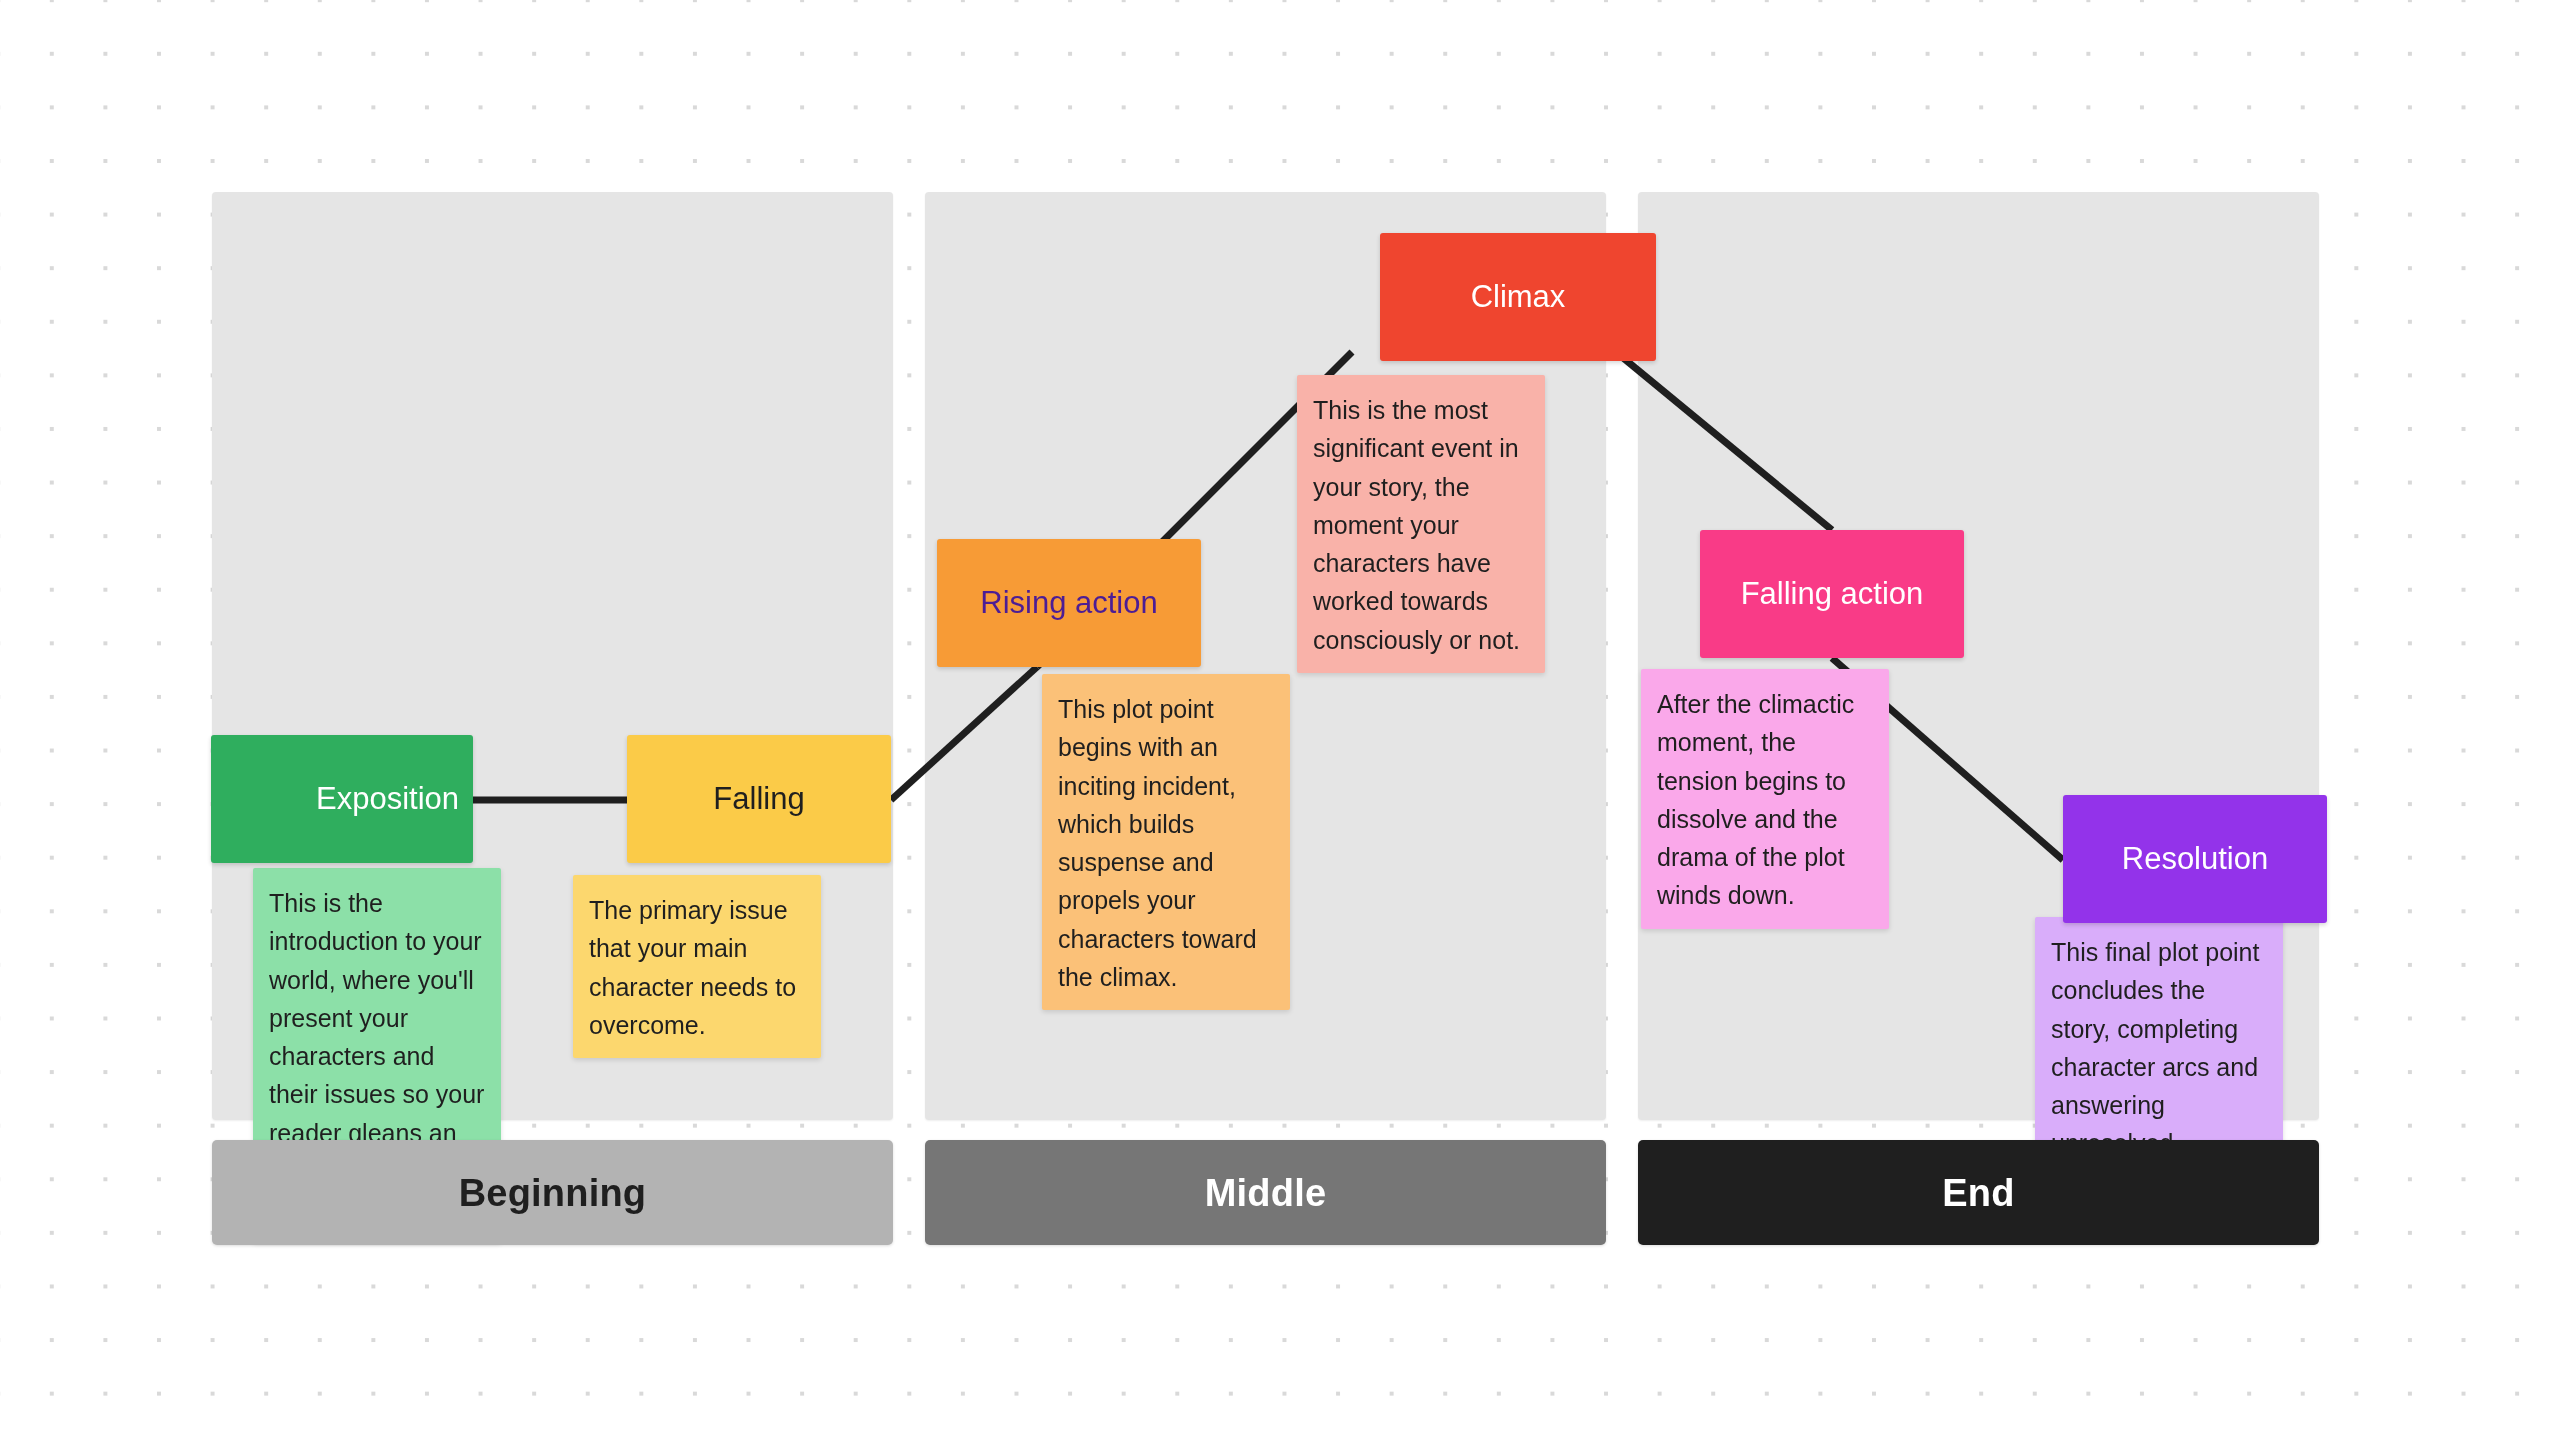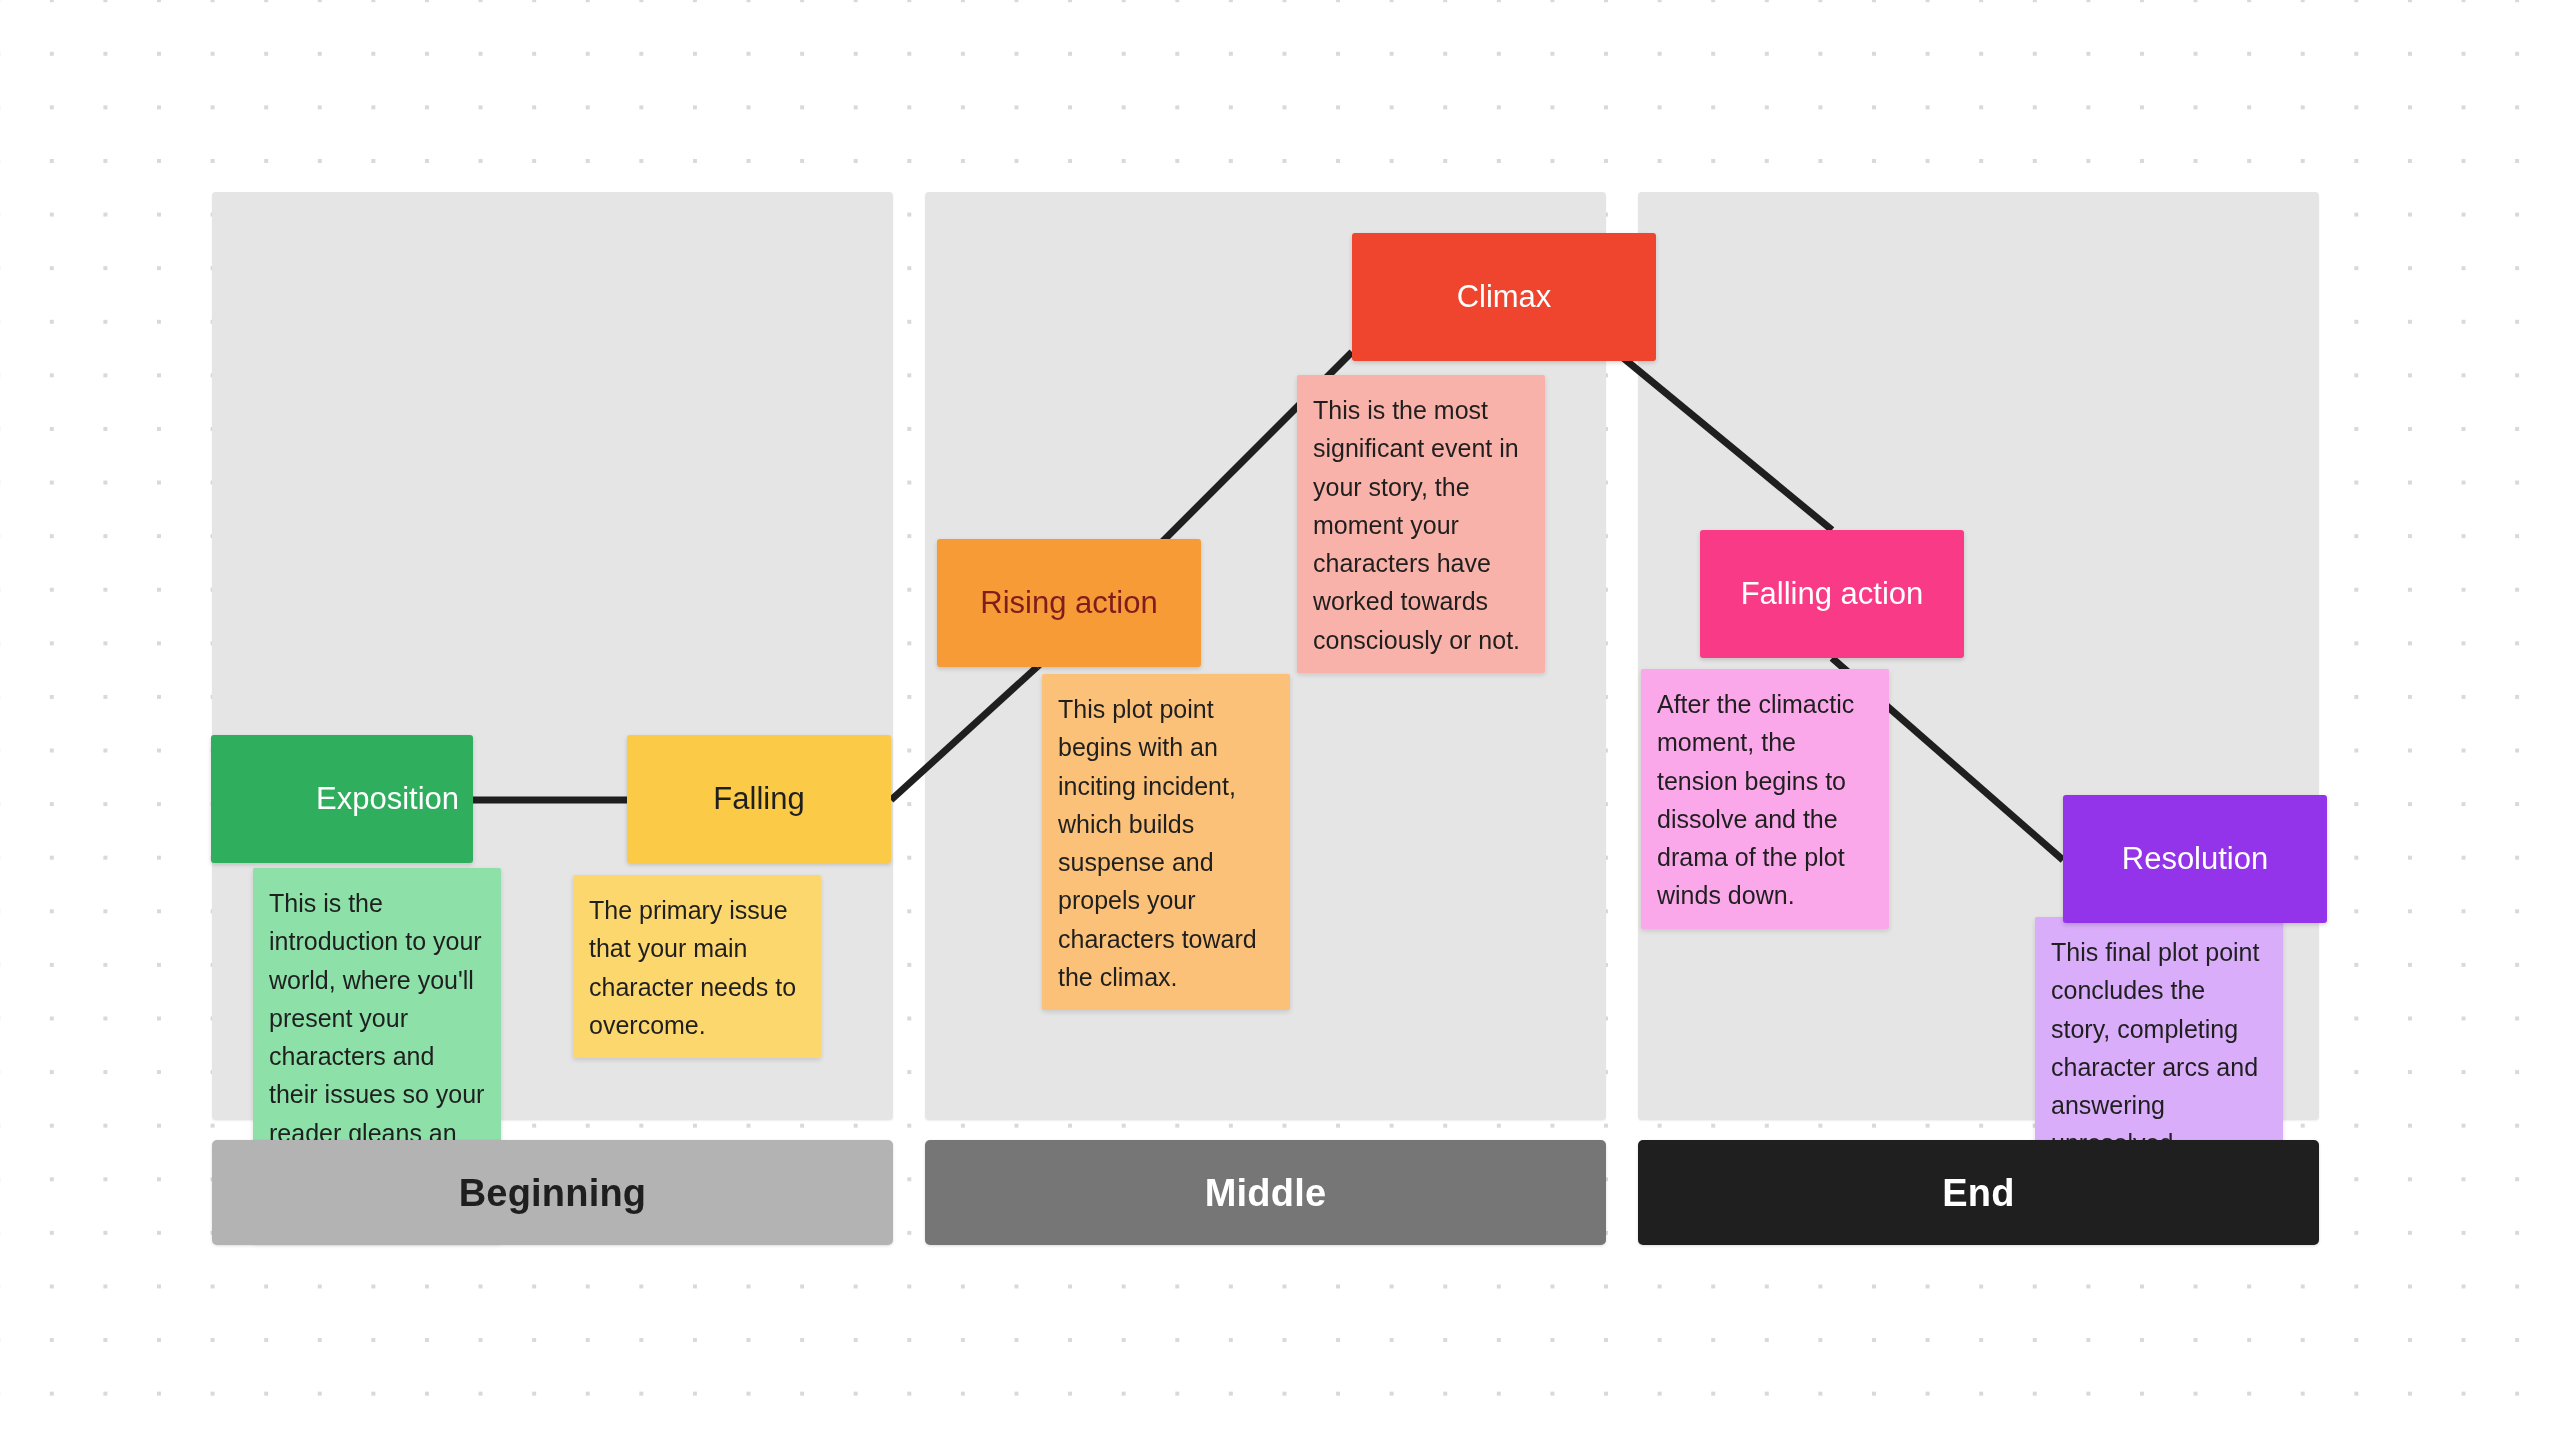--- a/index.html
+++ b/index.html
@@ -130,23 +130,23 @@
     </div>
 
   <div id="card-layer">
       <div class="plot-card" style="left: 211px; top: 735px; width: 262px; height: 128px; background: rgb(47, 174, 94); justify-content: flex-end;">
         <span class="plot-card-label" style="color: rgb(255, 255, 255);">Exposition</span>
       </div>
       <div class="plot-card" style="left: 627px; top: 735px; width: 264px; height: 128px; background: rgb(251, 203, 72);">
         <span class="plot-card-label" style="color: rgb(31, 31, 31);">Falling</span>
       </div>
       <div class="plot-card" style="left: 937px; top: 539px; width: 264px; height: 128px; background: rgb(247, 155, 54);">
-        <span class="plot-card-label" style="color: #7f1d1d;">Rising action</span>
+        <span class="plot-card-label" style="color: #4c1d95;">Rising action</span>
       </div>
-      <div class="plot-card" style="left: 1352px; top: 233px; width: 304px; height: 128px; background: rgb(239, 69, 47);">
+      <div class="plot-card" style="left: 1380px; top: 233px; width: 276px; height: 128px; background: rgb(239, 69, 47);">
         <span class="plot-card-label" style="color: rgb(255, 255, 255);">Climax</span>
       </div>
       <div class="plot-card" style="left: 1700px; top: 530px; width: 264px; height: 128px; background: rgb(249, 59, 135);">
         <span class="plot-card-label" style="color: rgb(255, 255, 255);">Falling action</span>
       </div>
       <div class="plot-card" style="left: 2063px; top: 795px; width: 264px; height: 128px; background: rgb(147, 51, 234);">
         <span class="plot-card-label" style="color: rgb(255, 255, 255);">Resolution</span>
       </div>
     </div>
 

